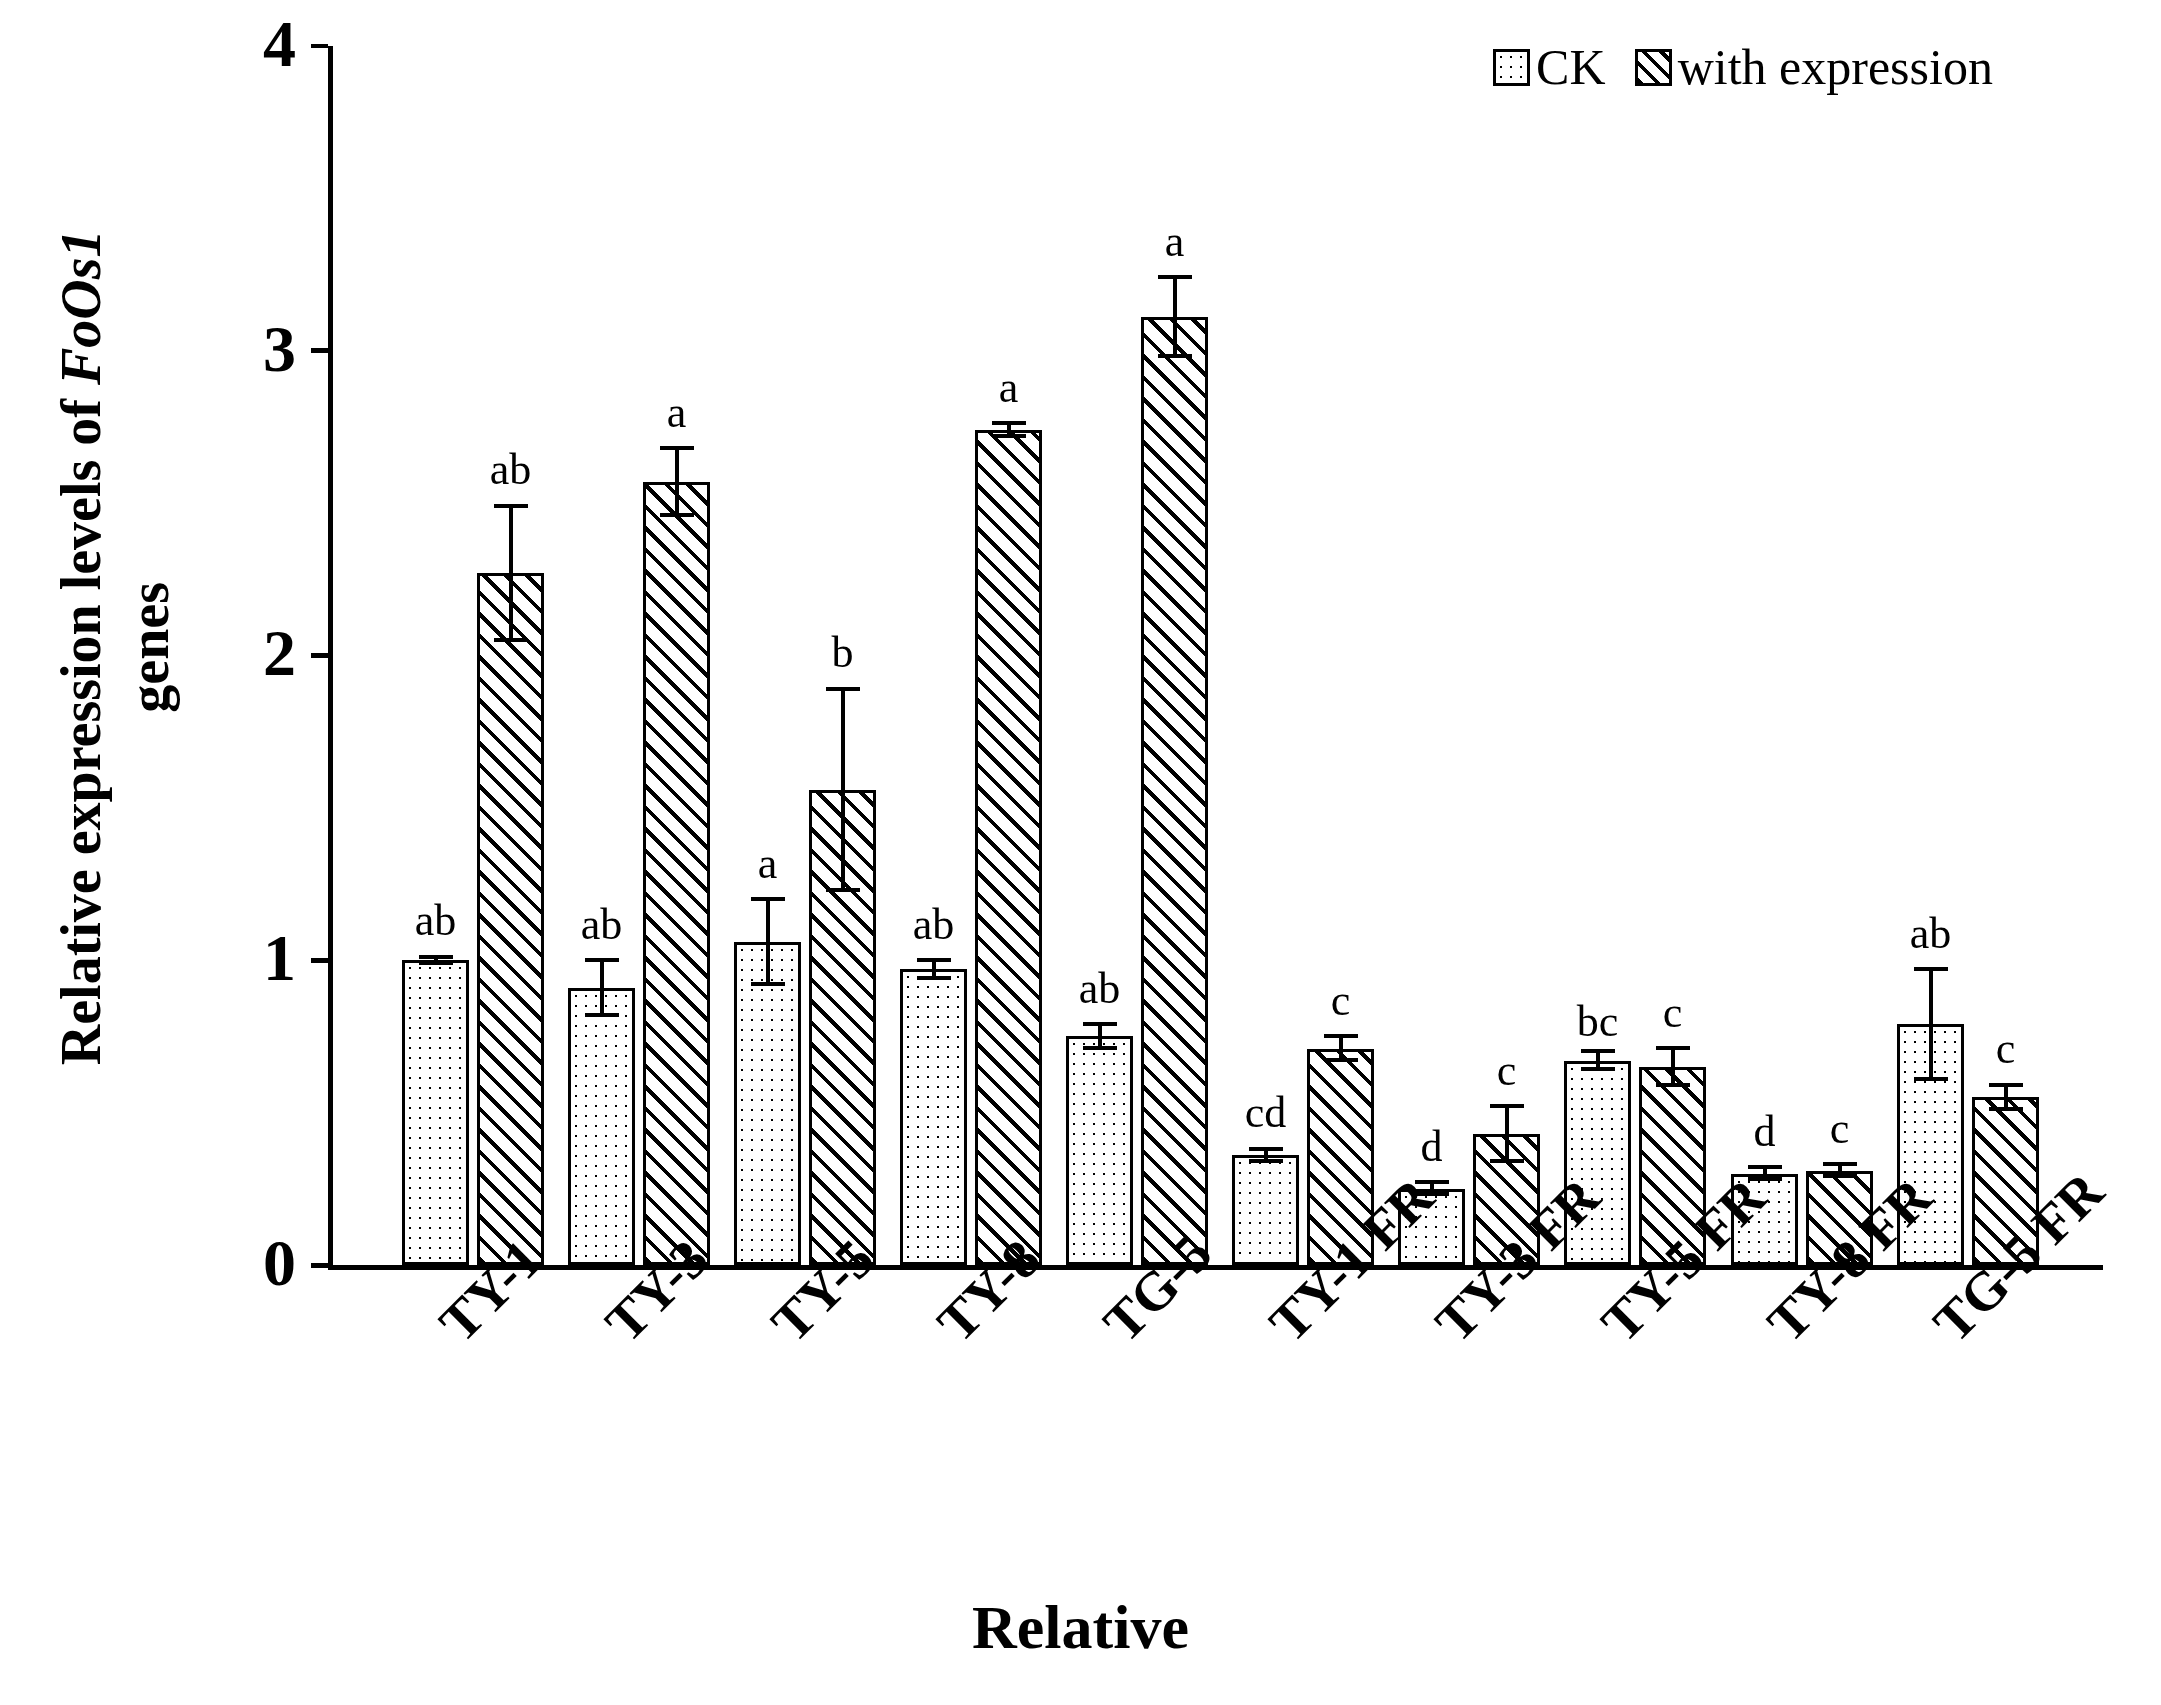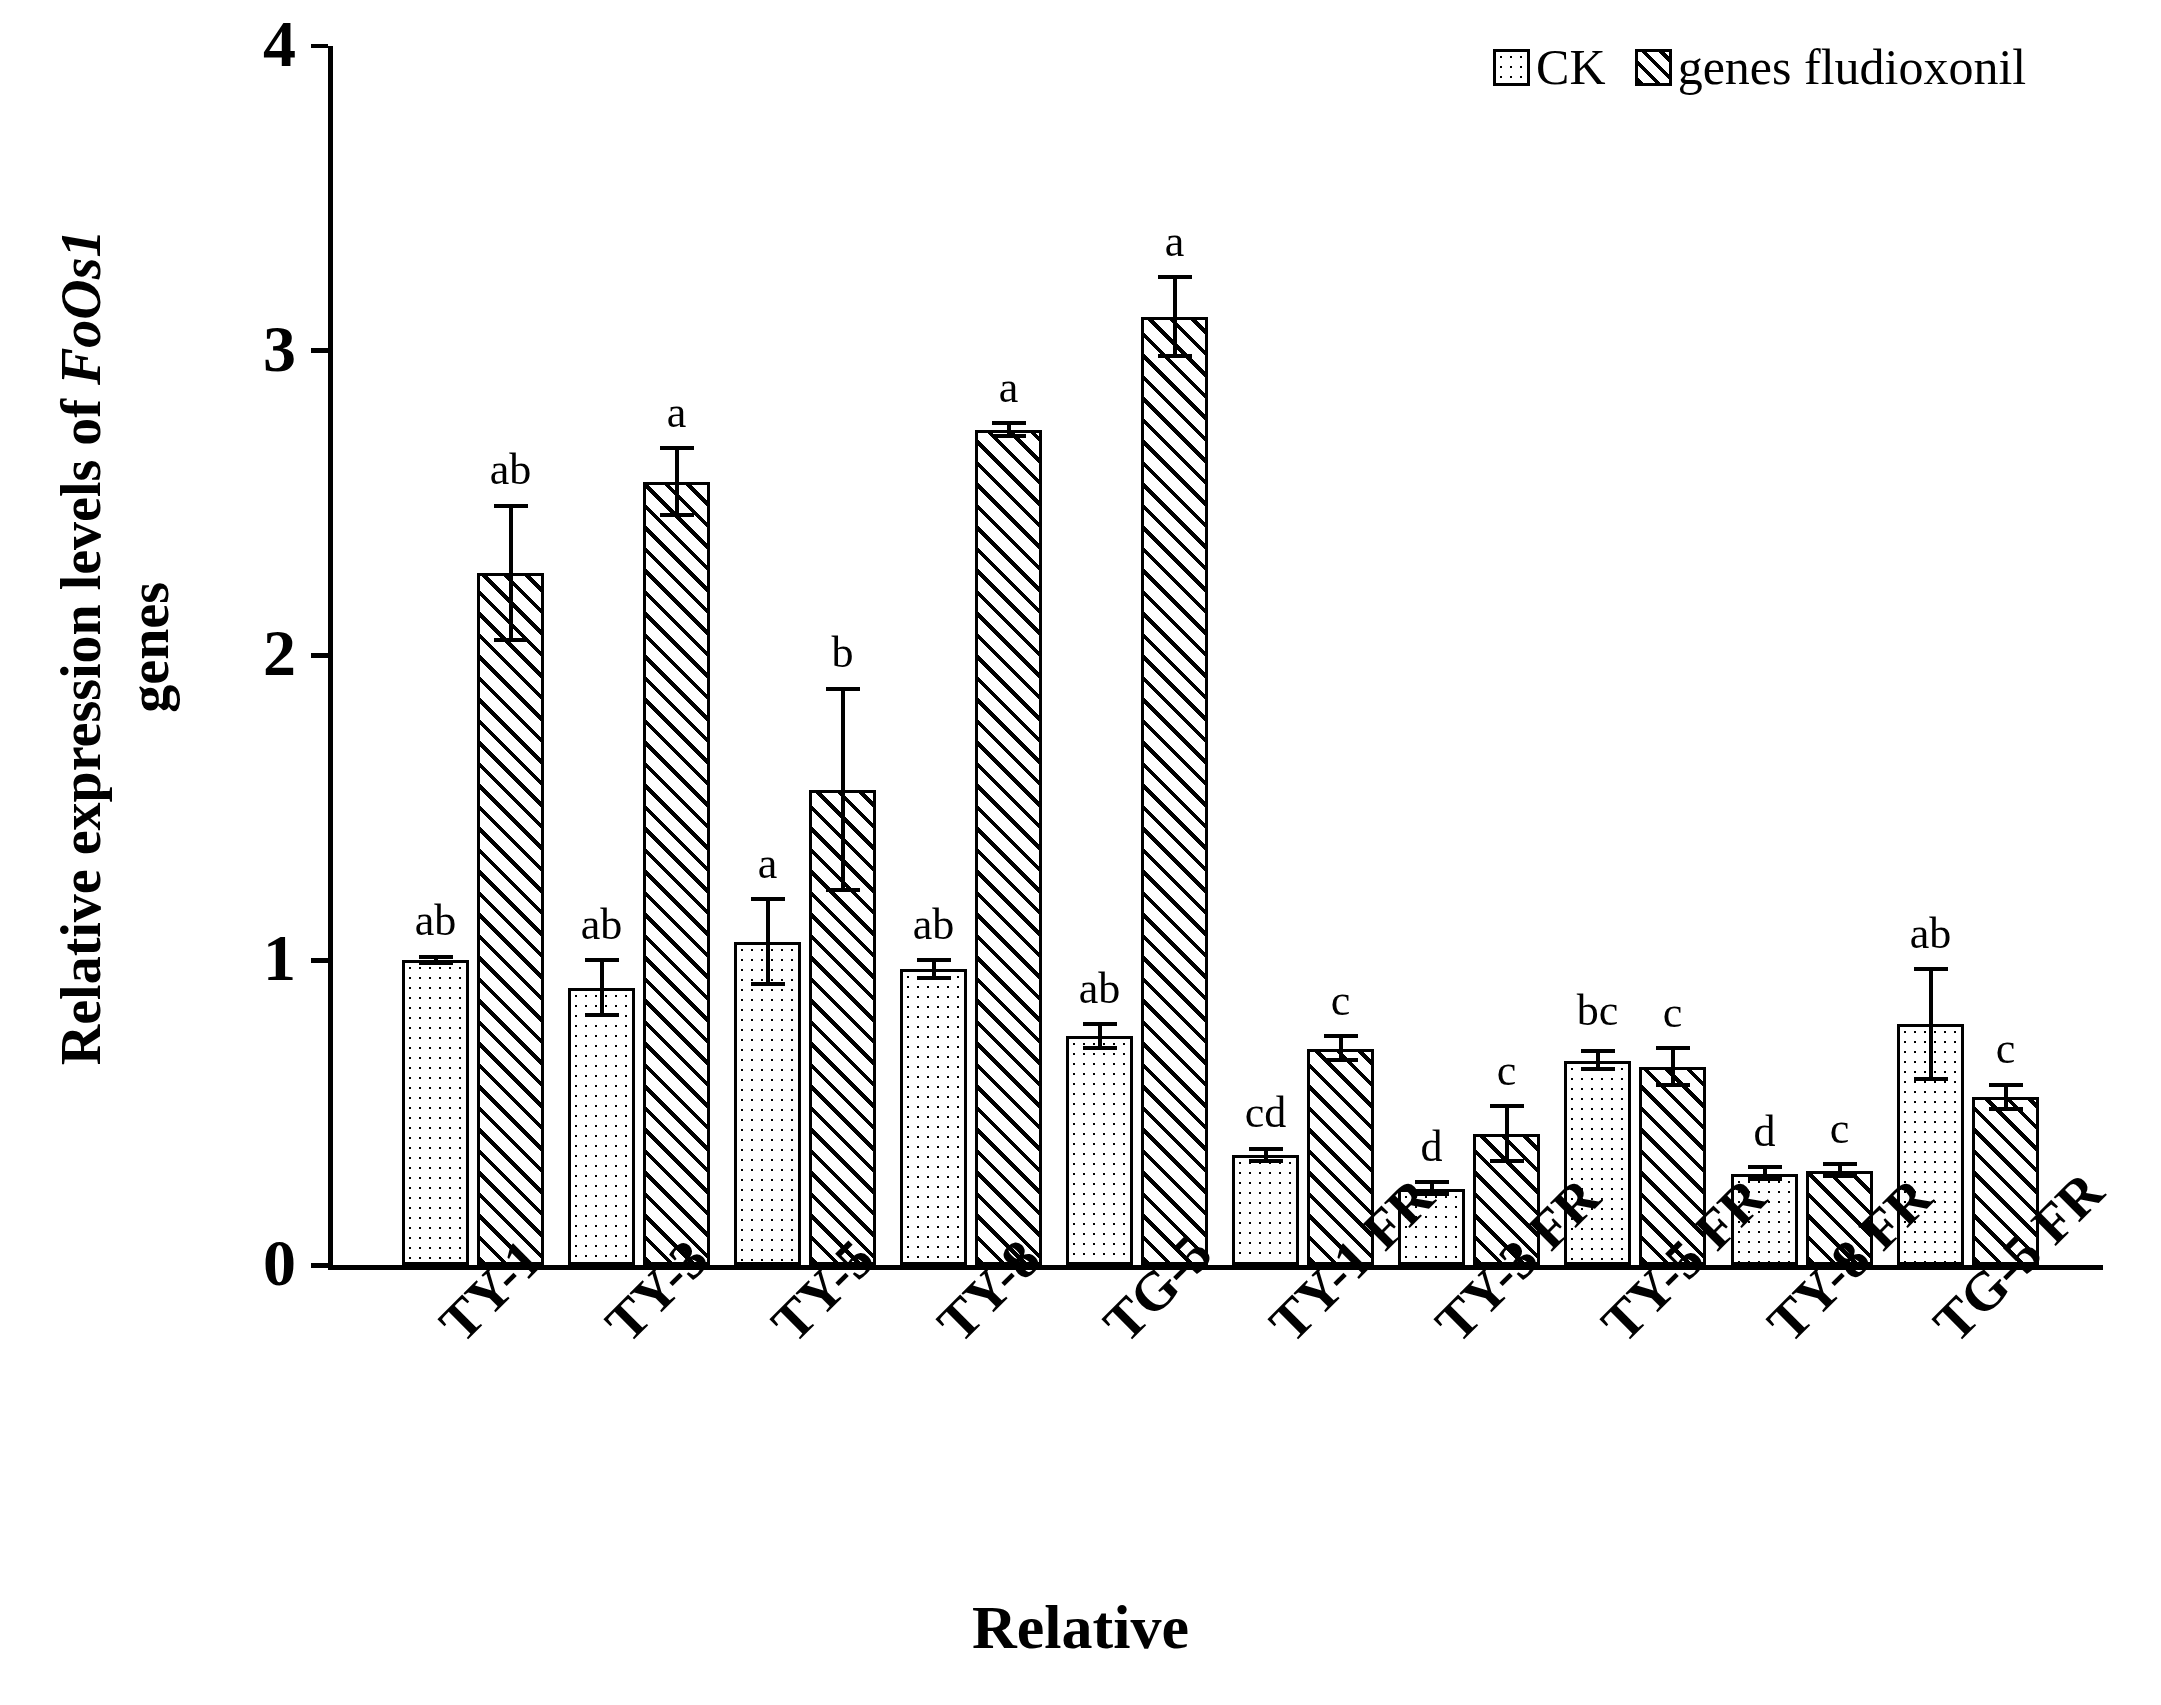--- a/index.html
+++ b/index.html
@@ -191,21 +191,21 @@
     </div>
   </div>
 
   <div id="legend">
     <div class="legend-item">
       <span class="legend-swatch ck"></span>
       <span>CK</span>
     </div>
     <div class="legend-item">
       <span class="legend-swatch fl"></span>
-      <span>genes  fludioxonil</span>
+      <span>with  expression</span>
     </div>
   </div>
 
   <div id="plot">
     <div id="axis-v"></div>
     <div id="axis-h"></div>
     <div id="ticks">
         <div class="tick" style="top: 1217px;"></div>
         <div class="ytick-label" style="left: -91px; top: 1184px; width: 59px; text-align: right;">0</div>
         <div class="tick" style="top: 912px;"></div>
@@ -300,21 +300,21 @@
           <div class="err" style="left: 116px; bottom: 104px; height: 55px; position: absolute;"></div>
           <div class="err-cap" style="position: absolute; left: 101px; bottom: 157px; width: 34px;"></div>
           <div class="err-cap" style="position: absolute; left: 101px; bottom: 102px; width: 34px;"></div>
           <div class="siglabel" style="left: 72px; width: 91px; bottom: 172px;">c</div>
         </div>
         <div class="group" style="left: 1227px; width: 160px;">
           <div class="bar ck" style="left: 9.1px; width: 67px; height: 204px;"></div>
           <div class="err" style="left: 41px; bottom: 195px; height: 18.3px; position: absolute;"></div>
           <div class="err-cap" style="position: absolute; left: 26px; bottom: 212px; width: 34px;"></div>
           <div class="err-cap" style="position: absolute; left: 26px; bottom: 194px; width: 34px;"></div>
-          <div class="siglabel" style="left: -3px; width: 91px; bottom: 232px; margin-top: 21px;">bc</div>
+          <div class="siglabel" style="left: -3px; width: 91px; bottom: 221px; margin-top: 21px;">bc</div>
           <div class="bar fl" style="left: 84px; width: 67px; height: 198px;"></div>
           <div class="err" style="left: 116px; bottom: 180px; height: 37px; position: absolute;"></div>
           <div class="err-cap" style="position: absolute; left: 101px; bottom: 215px; width: 34px;"></div>
           <div class="err-cap" style="position: absolute; left: 101px; bottom: 178px; width: 34px;"></div>
           <div class="siglabel" style="left: 72px; width: 91px; bottom: 230px;">c</div>
         </div>
         <div class="group" style="left: 1394px; width: 160px;">
           <div class="bar ck" style="left: 9.1px; width: 67px; height: 91px;"></div>
           <div class="err" style="left: 41px; bottom: 85px; height: 12.2px; position: absolute;"></div>
           <div class="err-cap" style="position: absolute; left: 26px; bottom: 96px; width: 34px;"></div>

